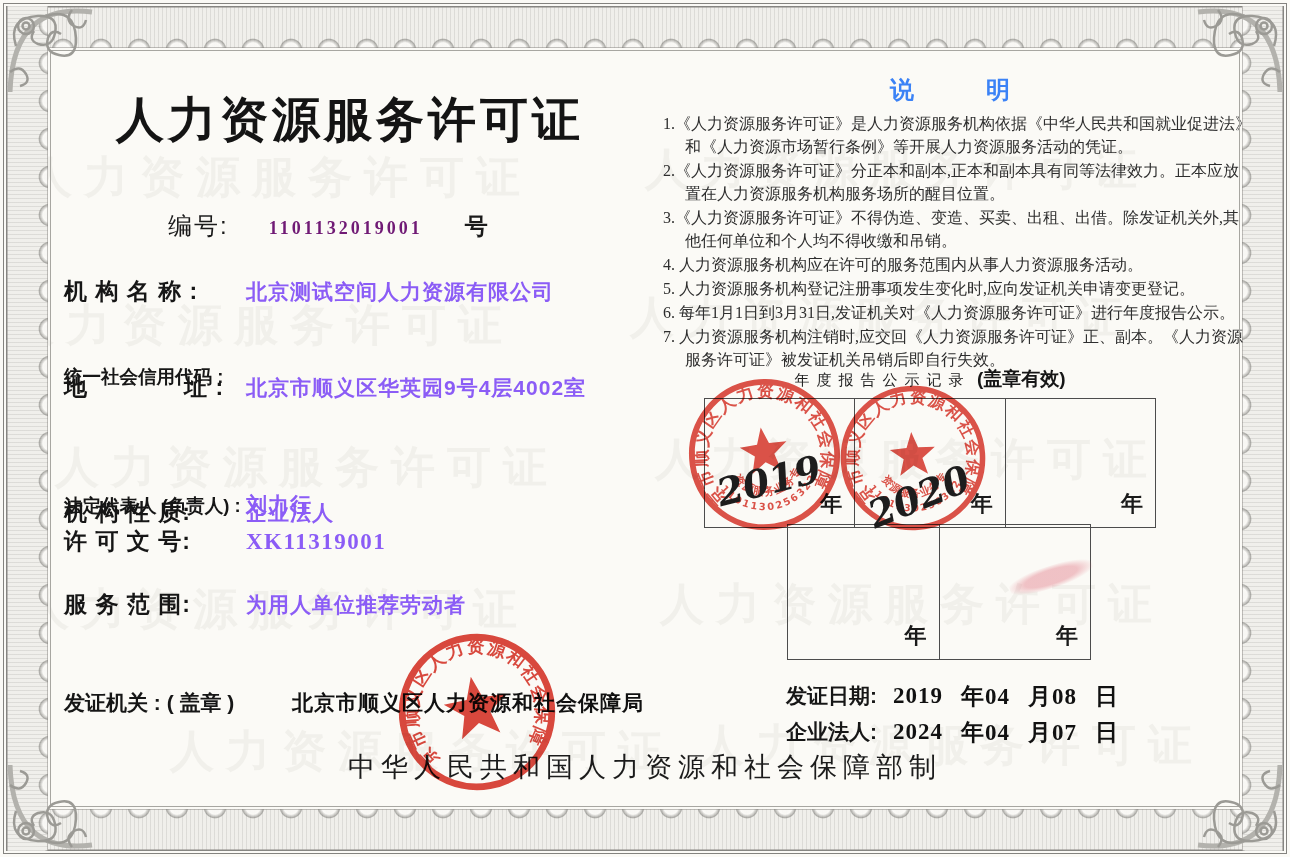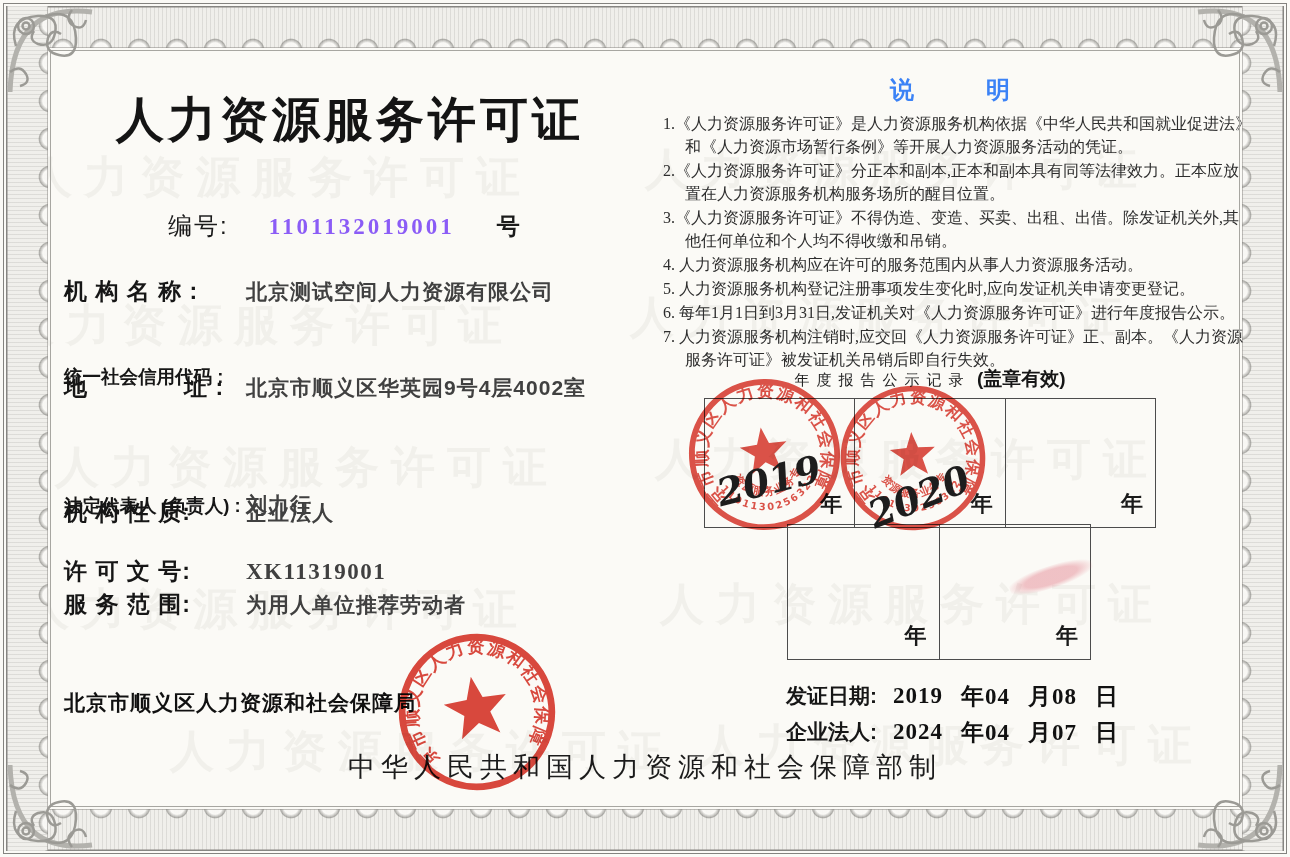--- a/index.html
+++ b/index.html
@@ -50,29 +50,29 @@
   .wm{position:absolute;z-index:1;font-size:44px;font-weight:700;letter-spacing:12px;
       color:rgba(125,125,110,.075);white-space:nowrap;pointer-events:none;}
 
   
   .title{position:absolute;left:110px;top:88px;width:480px;text-align:center;z-index:2;
          font-family:"Liberation Serif",serif;font-weight:700;font-size:48px;letter-spacing:4px;color:#141414;}
   .subtitle{position:absolute;left:110px;top:162px;width:480px;text-align:center;z-index:2;
             font-size:28px;font-weight:700;color:#1a1a1a;}
   .serial{position:absolute;left:168px;top:210px;z-index:2;display:flex;align-items:baseline;}
   .serial .s-label{font-size:24px;font-weight:400;color:#1a1a1a;letter-spacing:2px;}
-  .serial .s-value{margin-left:40px;font-family:"Liberation Serif",serif;font-weight:600;font-size:23px;letter-spacing:3px;color:#8b5cf6;}
+  .serial .s-value{margin-left:40px;font-family:"Liberation Serif",serif;font-weight:600;font-size:18px;letter-spacing:3px;color:#701a75;}
   .serial .s-suffix{margin-left:42px;font-size:23px;font-weight:600;color:#1a1a1a;}
 
   .frow{position:absolute;left:64px;z-index:2;display:flex;align-items:baseline;}
   .flabel{width:182px;font-weight:700;color:#161616;white-space:pre;font-size:23px;letter-spacing:1px;}
   .flabel.sm{font-size:18.5px;letter-spacing:0;margin-top:40px;}
-  .fvalue{font-weight:700;color:#404040;font-size:21px;letter-spacing:1px;}
+  .fvalue{font-weight:700;color:#8b5cf6;font-size:21px;letter-spacing:1px;}
   .fvalue.serif{font-family:"Liberation Serif",serif;font-size:23px;letter-spacing:1.5px;font-weight:600;}
-  .r0{top:276px}.r1{top:324px}.r2{top:372px}.r3{top:453px}.r4{top:497px}.r5{top:556px}.r6{top:589px}
+  .r0{top:276px}.r1{top:324px}.r2{top:372px}.r3{top:453px}.r4{top:497px}.r5{top:526px}.r6{top:589px}
 
   .issuer{position:absolute;left:64px;top:689px;z-index:2;display:flex;align-items:baseline;}
   .issuer .i-label{font-size:21px;font-weight:700;color:#161616;white-space:pre;width:228px;}
   .issuer .i-value{font-size:21px;font-weight:700;color:#101010;letter-spacing:1px;}
 
   .footer{position:absolute;left:320px;top:749px;width:650px;text-align:center;z-index:2;
           font-family:"Liberation Serif",serif;font-size:27px;letter-spacing:6px;color:#1b1b1b;font-weight:500;}
 
   
   .notes-heading{position:absolute;left:660px;top:74px;width:580px;text-align:center;z-index:2;
@@ -212,20 +212,21 @@
   <div class="frow r5">
     <span class="flabel">许 可 文 号:</span>
     <span class="fvalue serif">XK11319001</span>
   </div>
   <div class="frow r6">
     <span class="flabel">服 务 范 围:</span>
     <span class="fvalue">为用人单位推荐劳动者</span>
   </div>
 
   <div class="issuer">
+    <span class="i-label">发证机关 : ( 盖章 )</span>
     <span class="i-value">北京市顺义区人力资源和社会保障局</span>
   </div>
 
   <div class="footer">中华人民共和国人力资源和社会保障部制</div>
 
   <div class="notes-heading">说　　　明</div>
   <div class="notes-list">
     <p>1.《人力资源服务许可证》是人力资源服务机构依据《中华人民共和国就业促进法》和《人力资源市场暂行条例》等开展人力资源服务活动的凭证。</p>
     <p>2.《人力资源服务许可证》分正本和副本,正本和副本具有同等法律效力。正本应放置在人力资源服务机构服务场所的醒目位置。</p>
     <p>3.《人力资源服务许可证》不得伪造、变造、买卖、出租、出借。除发证机关外,其他任何单位和个人均不得收缴和吊销。</p>

